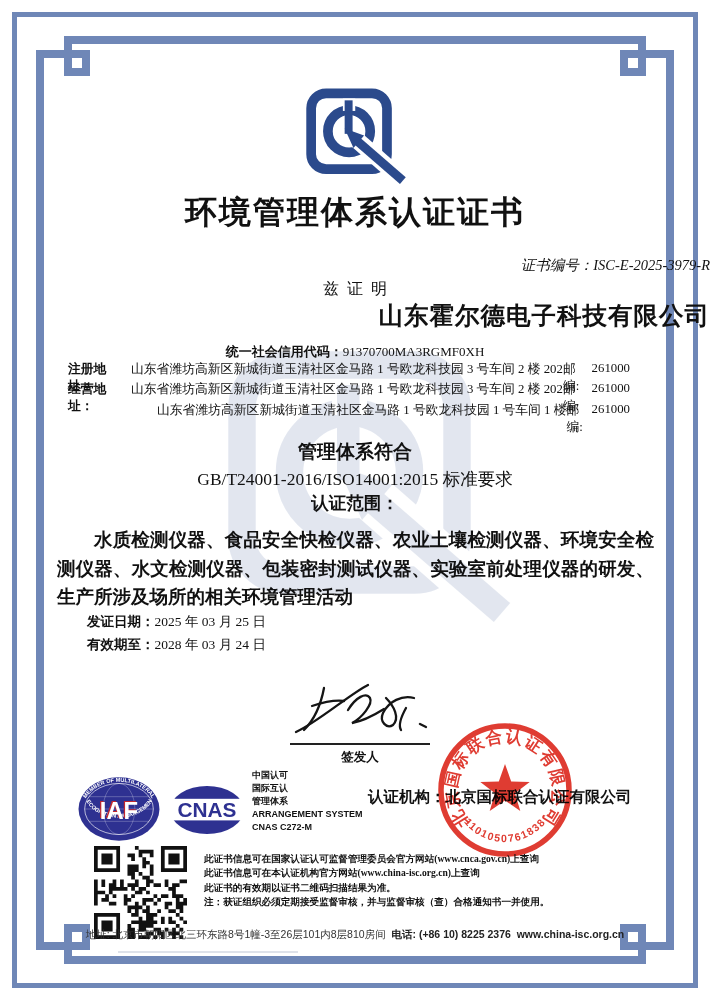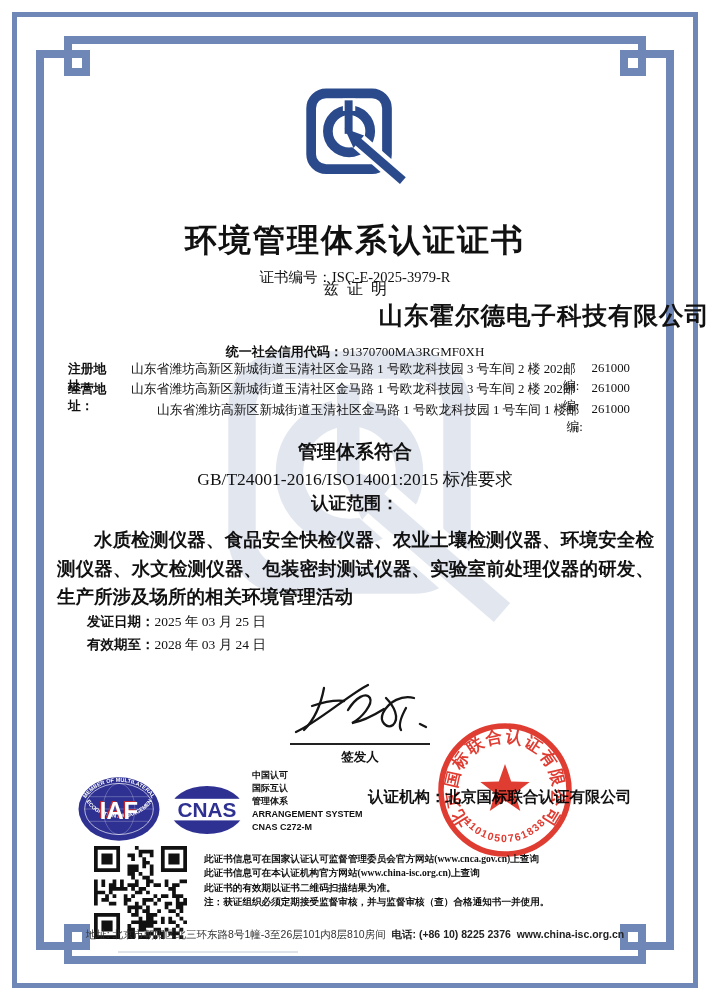--- a/index.html
+++ b/index.html
@@ -15,22 +15,22 @@
   .ib-left{left:36px;top:131px;width:8px;height:738px;}
   .ib-right{left:666px;top:131px;width:8px;height:738px;}
   .corner{position:absolute;width:132px;height:132px;}
   .c-tl{left:0;top:0;}
   .c-tr{right:0;top:0;transform:scaleX(-1);}
   .c-bl{left:0;bottom:0;transform:scaleY(-1);}
   .c-br{right:0;bottom:0;transform:scale(-1,-1);}
   
   .logo{left:304px;top:88px;width:106px;height:97px;}
   .watermark{left:222px;top:350px;width:300px;height:275px;opacity:.13;}
-  .title{left:0;right:0;top:191px;text-align:center;font-size:32px;font-weight:bold;letter-spacing:2px;margin-top:28px;}
-  .cert-no{left:0;right:0;top:268px;text-align:center;font-size:14.5px;}
+  .title{left:0;right:0;top:191px;text-align:center;font-size:32px;font-weight:bold;letter-spacing:2px;}
+  .cert-no{left:0;right:0;top:256px;text-align:right;font-size:14.5px;font-style:italic;}
   .certify{left:0;right:0;top:279px;text-align:center;font-size:16px;font-weight:normal;white-space:pre;}
   .company{left:0;right:0;top:299px;text-align:right;font-size:24.5px;font-weight:bold;letter-spacing:1px;}
   .credit{left:0;right:0;top:343px;text-align:center;font-size:13px;}
   .addr-row{left:68px;right:80px;font-size:12.8px;display:flex;}
   .addr-row .txt{white-space:nowrap;}
   .addr-row .sp{flex:1;}
   .a1{top:361px;} .a2{top:381px;} .a3{top:402px;}
   .a3 .txt{padding-left:89px;}
   b{font-weight:bold;}
   

